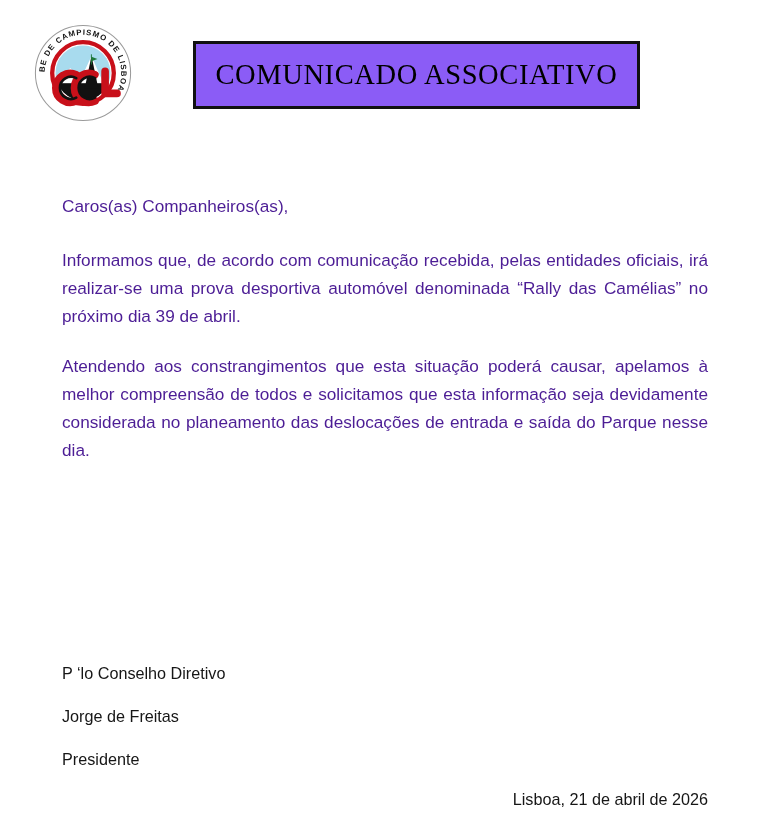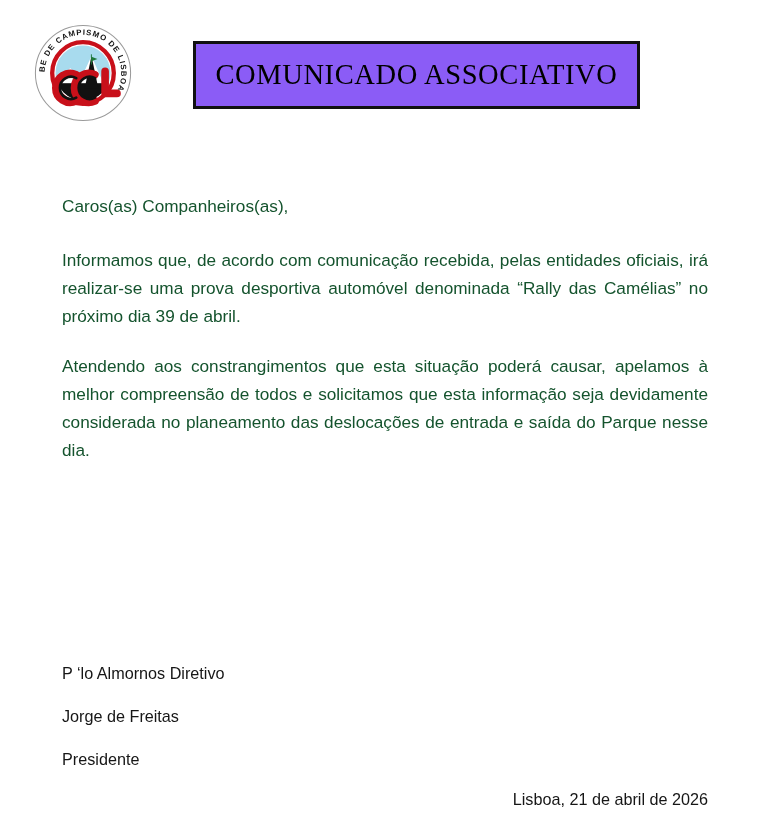--- a/index.html
+++ b/index.html
@@ -58,21 +58,21 @@
     position: absolute;
     left: 62px;
     top: 192px;
     width: 646px;
   }
 
   .para {
     font-size: 17.2px;
     line-height: 28px;
     margin: 0 0 22px 0;
-    color: #14532d;
+    color: #4c1d95;
   }
   .para.greeting { margin-bottom: 26px; }
   .para.justified { text-align: justify; text-justify: inter-word; }
   .para.justified-last {
     text-align: justify;
     text-justify: inter-word;
   }
 
   
   .signature {
@@ -157,18 +157,18 @@
 
   <p class="para greeting">Caros(as) Companheiros(as),</p>
 
   <p class="para justified">Informamos que, de acordo com comunicação recebida, pelas entidades oficiais, irá realizar-se uma prova desportiva automóvel denominada “Rally das Camélias” no próximo dia 39 de abril.</p>
 
 
   <p class="para justified-last">Atendendo aos constrangimentos que esta situação poderá causar, apelamos à melhor compreensão de todos e solicitamos que esta informação seja devidamente considerada no planeamento das deslocações de entrada e saída do Parque nesse dia.</p>
 </div>
 
 <div class="signature">
-  <p class="sig-line">P ‘lo Almornos Diretivo</p>
+  <p class="sig-line">P ‘lo Conselho Diretivo</p>
   <p class="sig-line">Jorge de Freitas</p>
   <p class="sig-line">Presidente</p>
 </div>
 
 <div class="footer-date">Lisboa, 21 de abril de 2026</div>
 
 </body></html>

